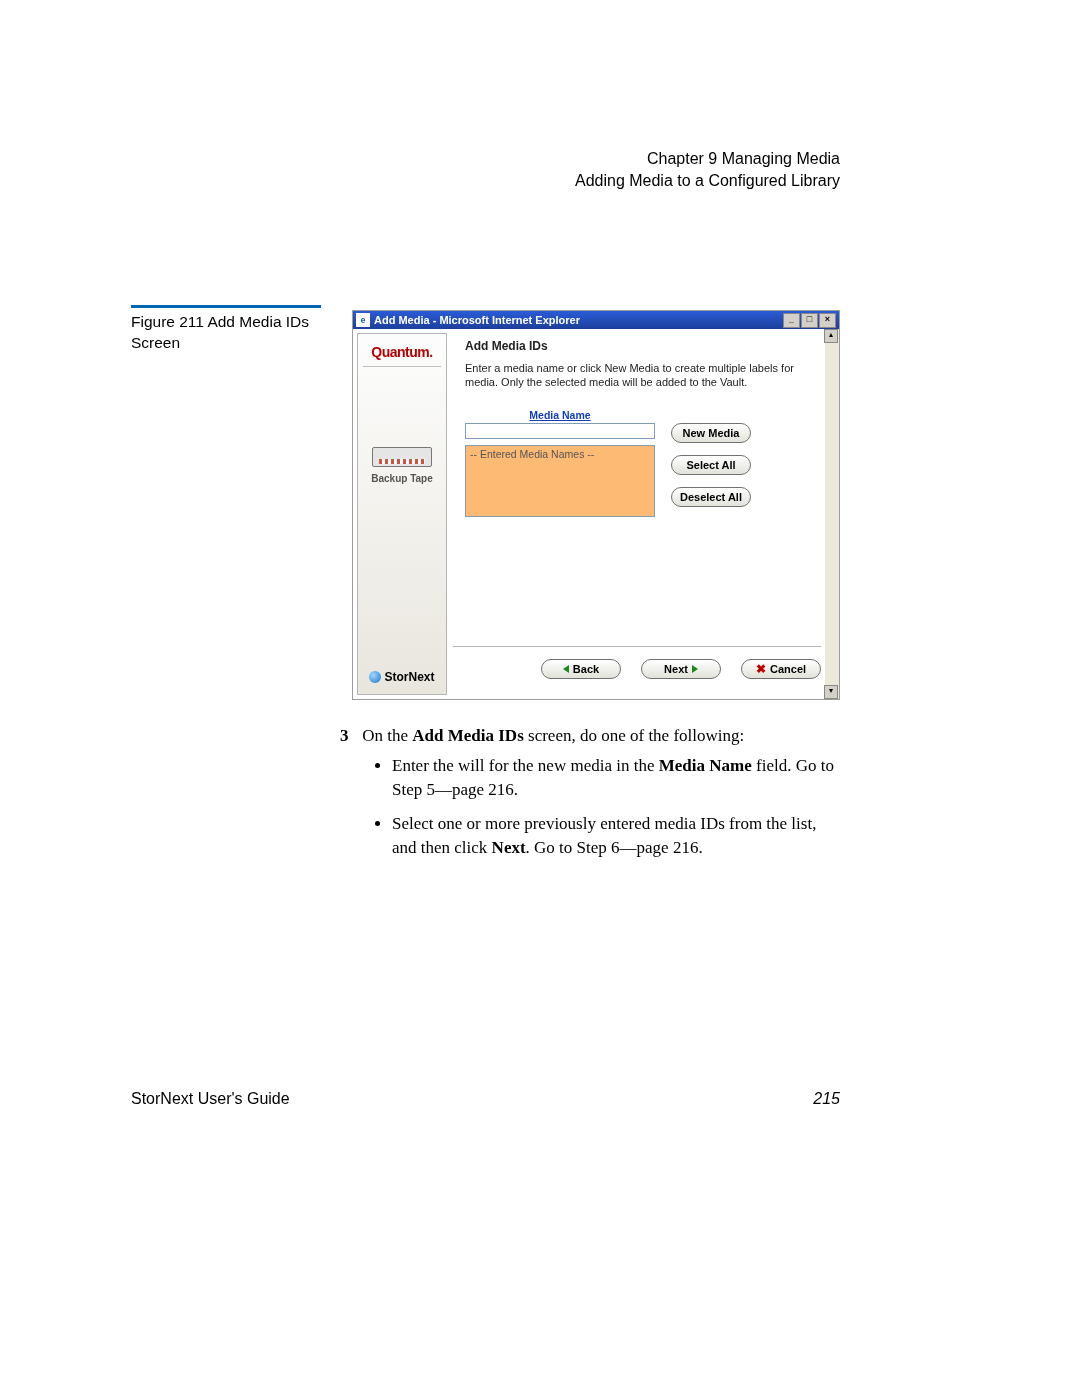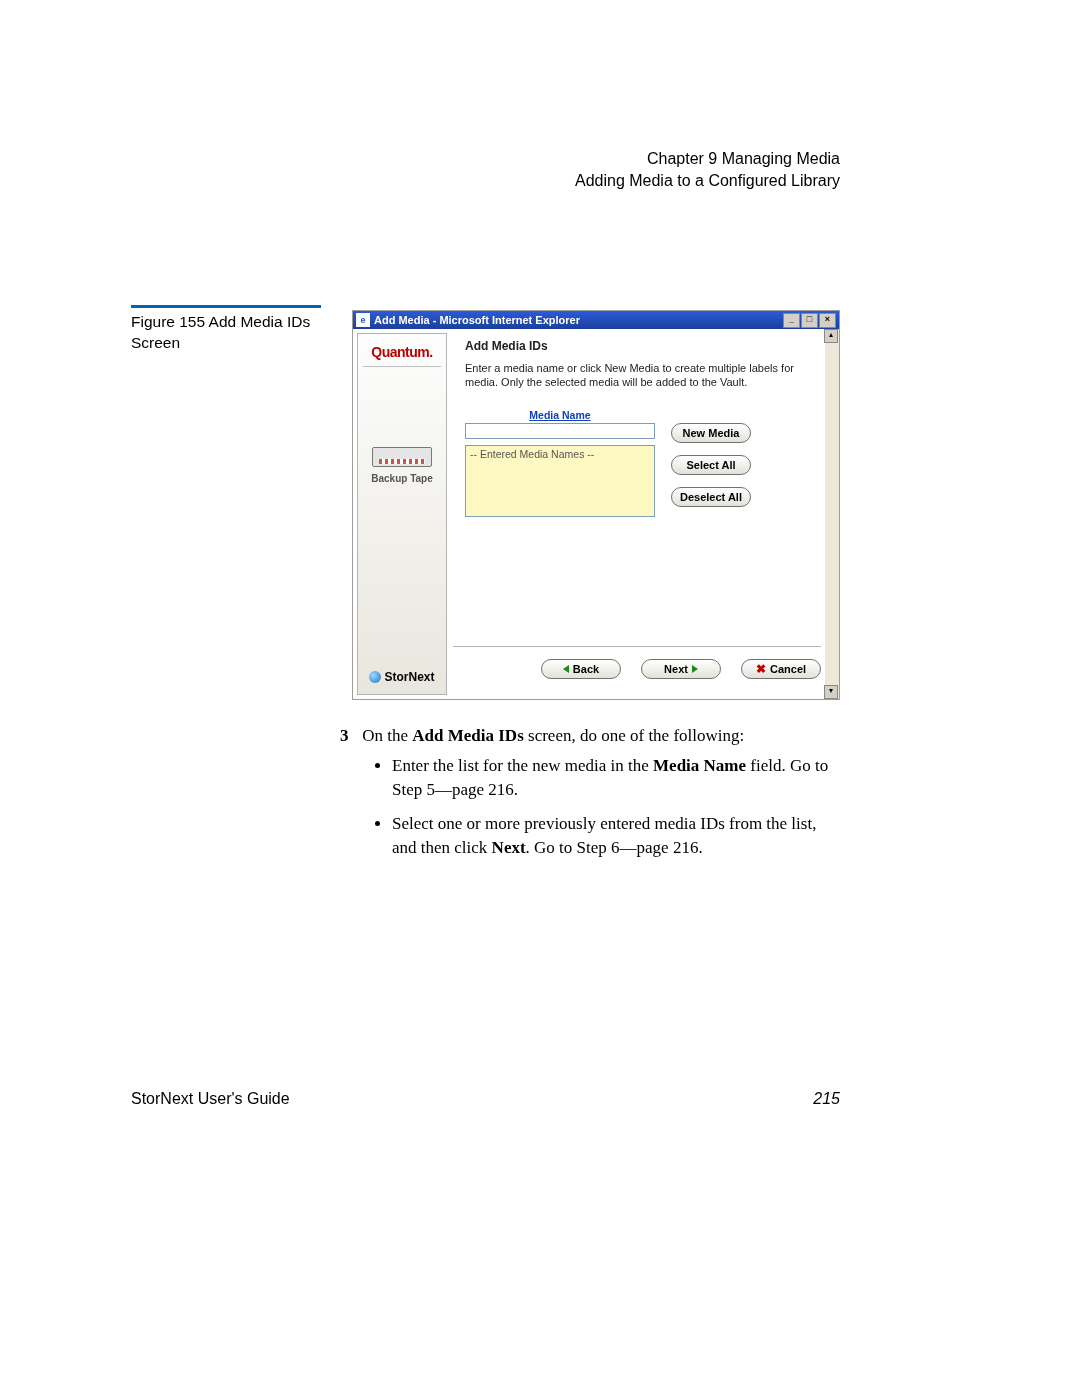--- a/index.html
+++ b/index.html
@@ -211,21 +211,21 @@
     height: 16px;
     border: 1px solid #7f9db9;
     box-sizing: border-box;
     background: #fff;
     font-size: 11px;
   }
   .listbox {
     width: 100%;
     height: 72px;
     border: 1px solid #7f9db9;
-    background: #fef9c3;
+    background: #fdba74;
     margin-top: 6px;
     font-size: 10.5px;
     color: #555;
     padding: 2px 4px;
     box-sizing: border-box;
   }
   .btncol {
     display: flex;
     flex-direction: column;
     gap: 12px;
@@ -309,21 +309,21 @@
 </head>
 <body>
 
 <div class="page">
   <div class="header">
     <div>Chapter 9  Managing Media</div>
     <div>Adding Media to a Configured Library</div>
   </div>
 
 
-  <div class="figcap">Figure 155  Add Media IDs Screen</div>
+  <div class="figcap">Figure 211  Add Media IDs Screen</div>
 
   <div class="shot">
     <div class="titlebar">
       <span class="ie-icon">e</span>
       <span>Add Media - Microsoft Internet Explorer</span>
       <div class="winbtns">
         <div class="winbtn">_</div>
         <div class="winbtn">□</div>
         <div class="winbtn">×</div>
       </div>
@@ -375,21 +375,21 @@
         </button>
       </div>
     </div>
   </div>
 
   <div class="step3">
     <span class="num">3</span>
     <span>On the </span><b>Add Media IDs</b><span> screen, do one of the following:</span>
     <ul>
       <li>
-        <span>Enter the list for the new media in the </span><b>Media Name</b><span> field. Go to Step 5—page 216.</span>
+        <span>Enter the will for the new media in the </span><b>Media Name</b><span> field. Go to Step 5—page 216.</span>
       </li>
       <li>
         <span>Select one or more previously entered media IDs from the list, and then click </span><b>Next</b><span>. Go to Step 6—page 216.</span>
       </li>
     </ul>
   </div>
 
   <div class="footer-left">StorNext User's Guide</div>
   <div class="footer-right">215</div>
 </div>

